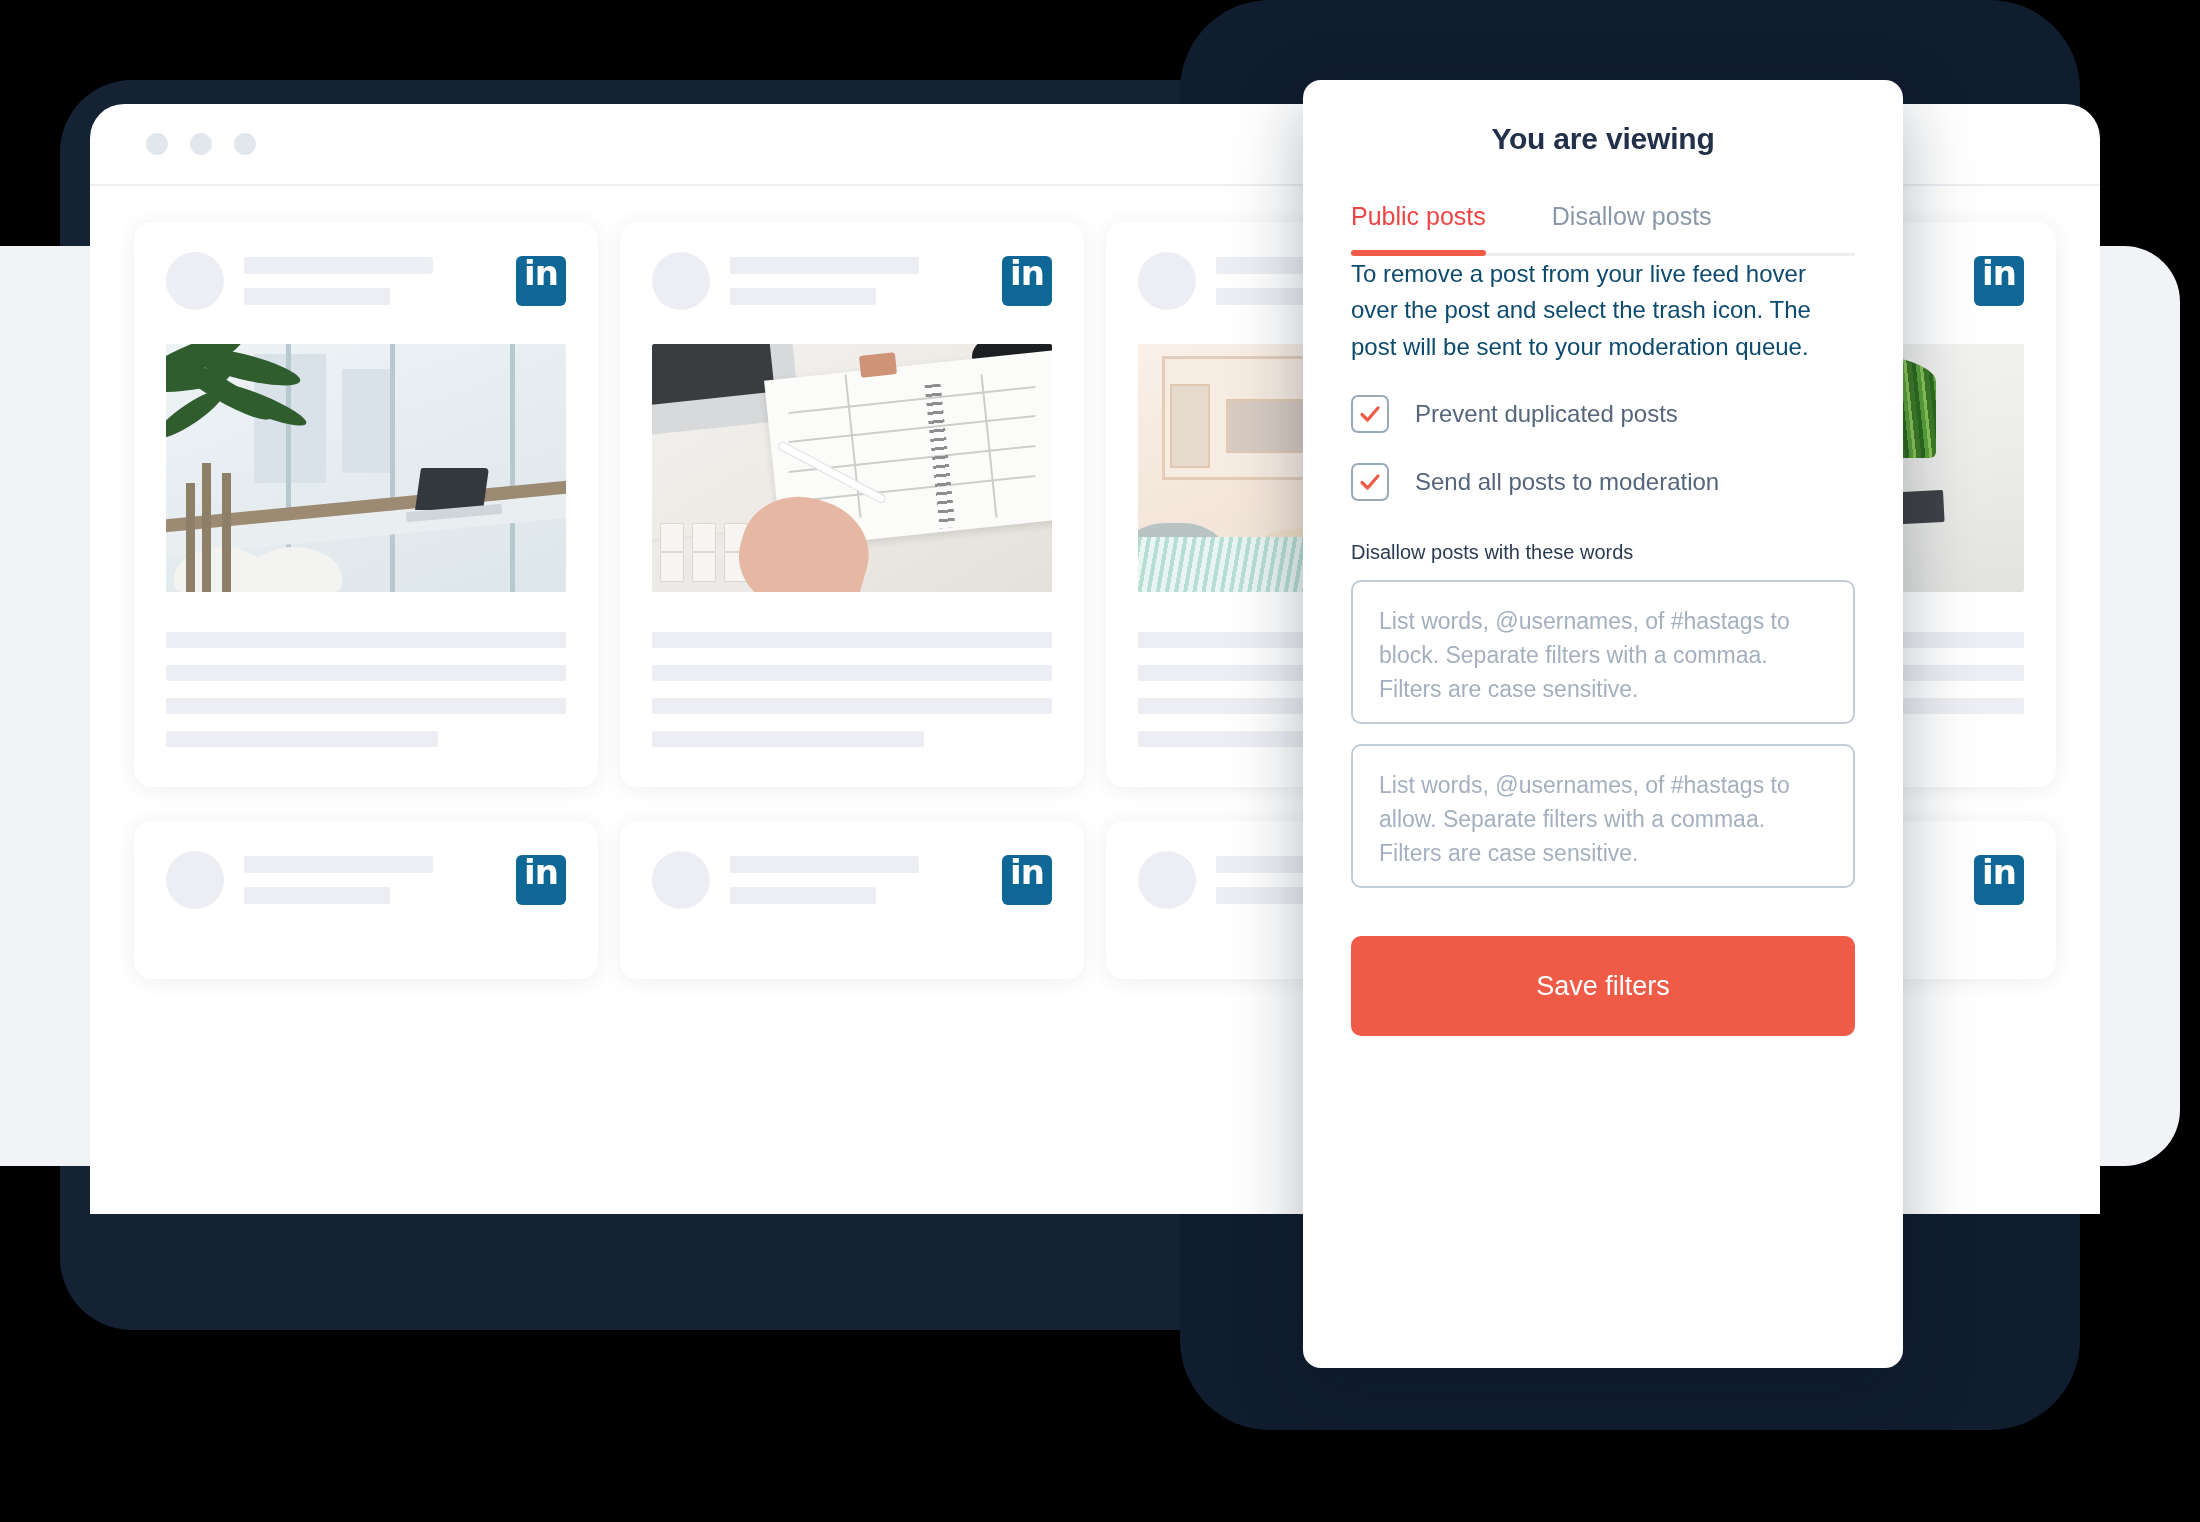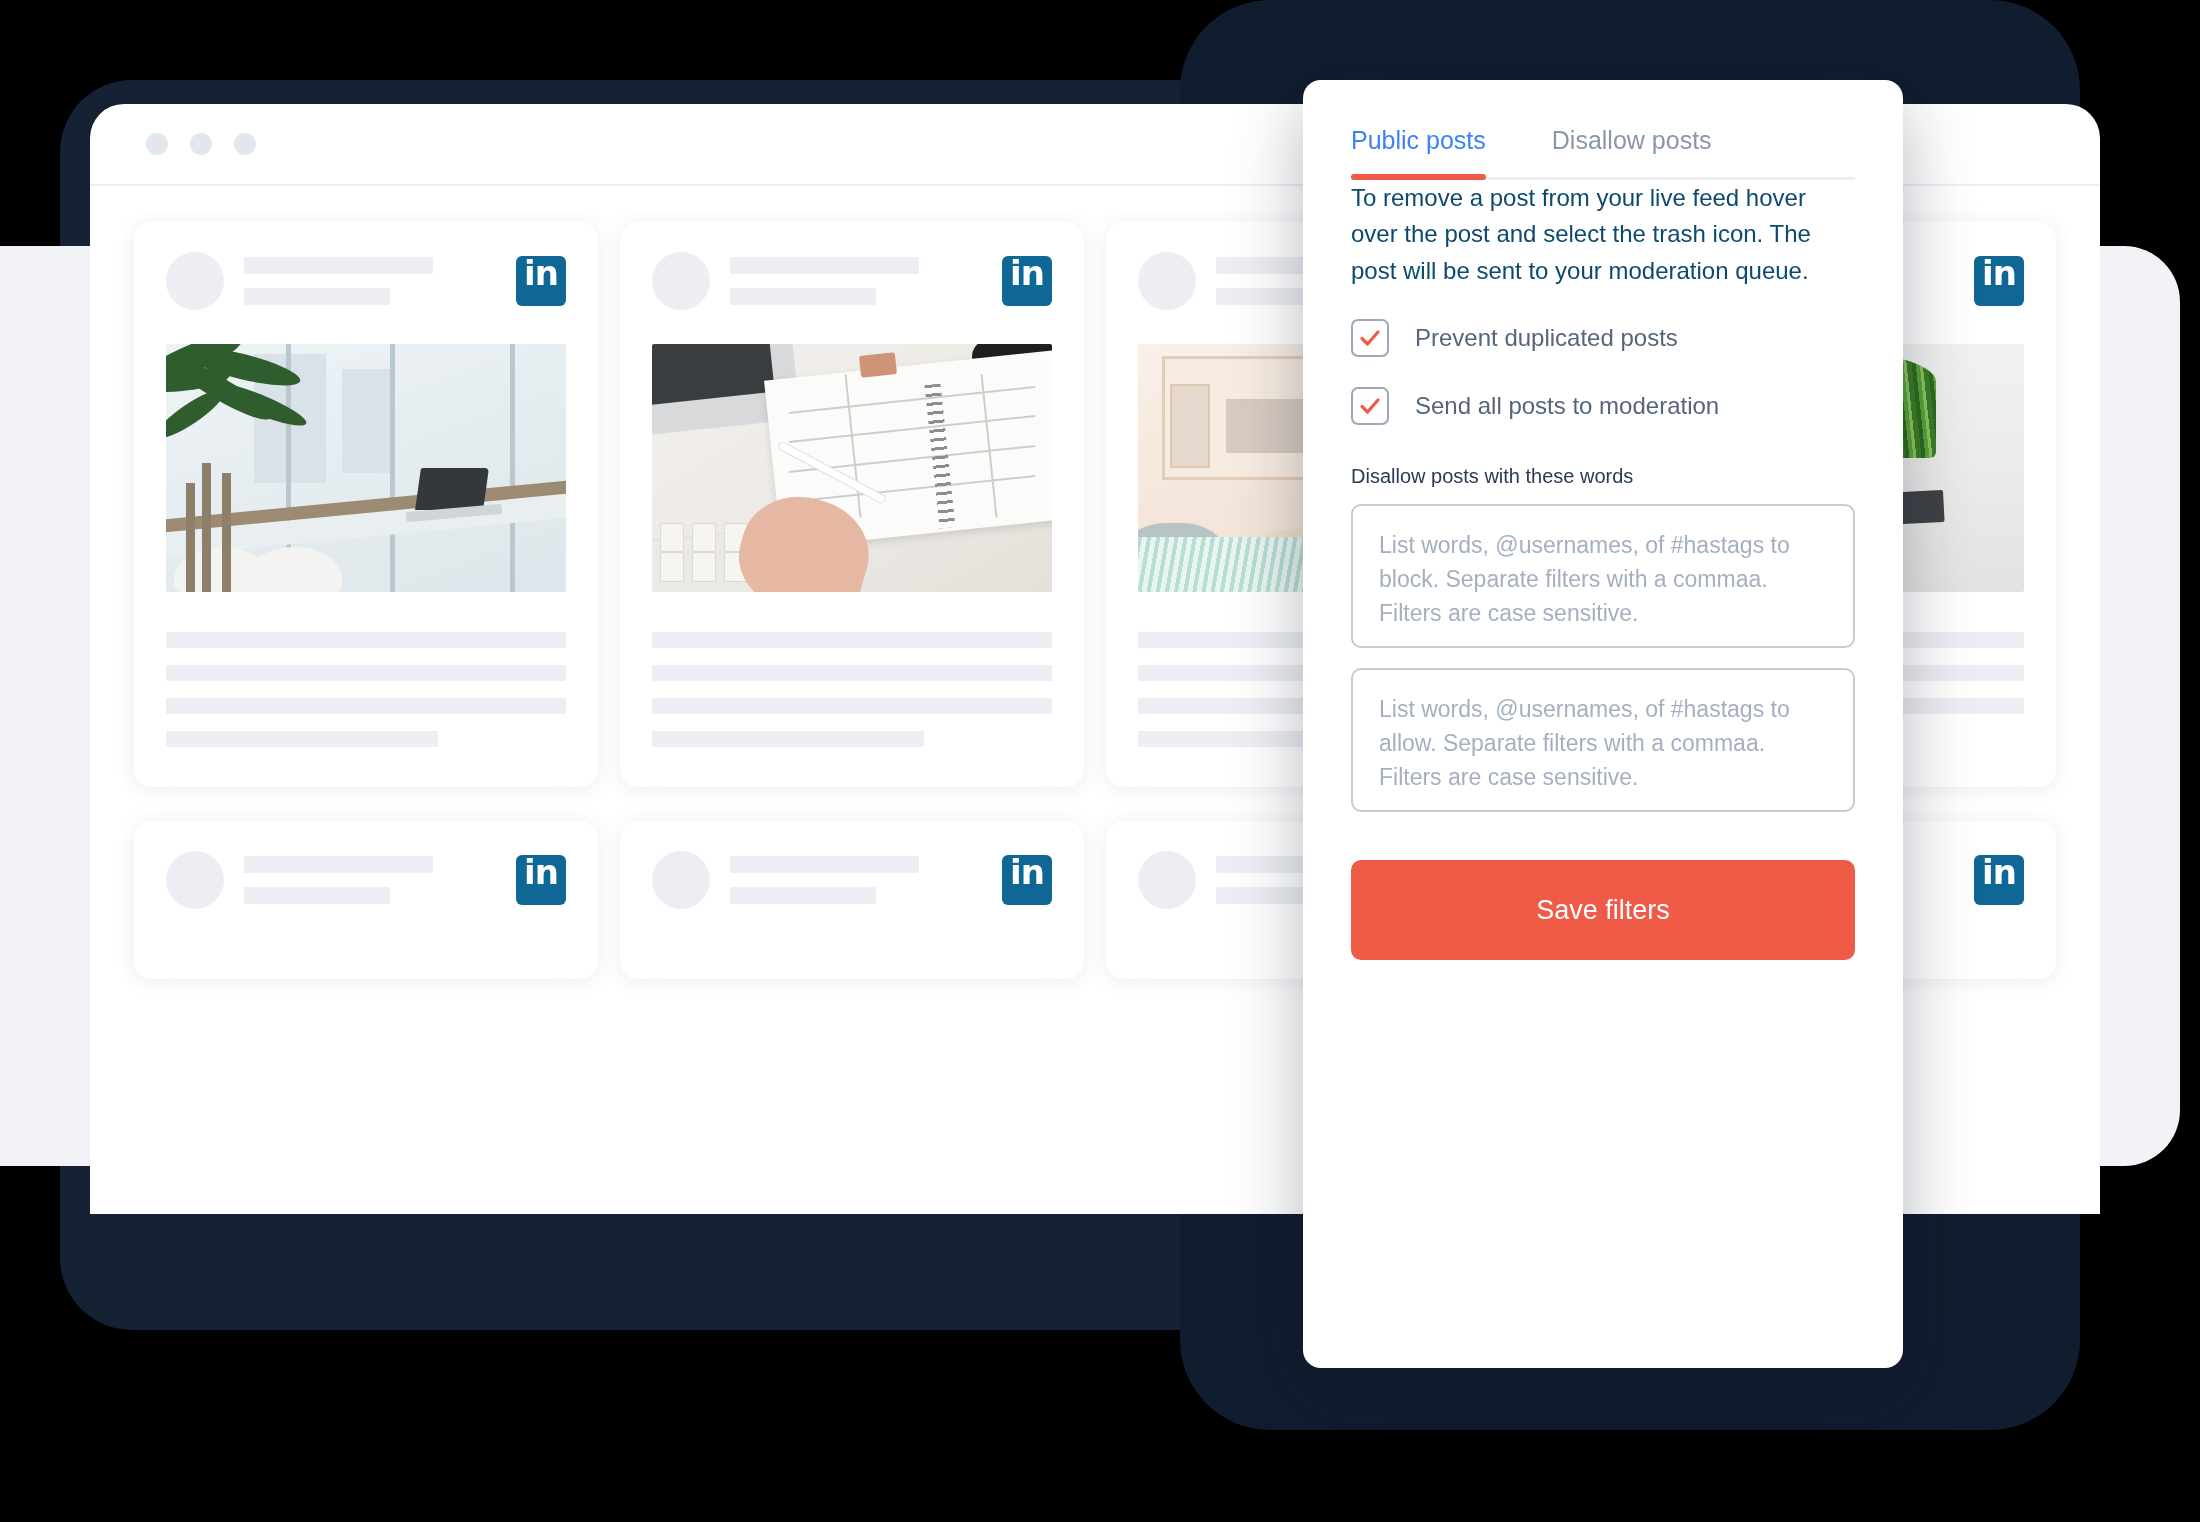--- a/index.html
+++ b/index.html
@@ -203,21 +203,21 @@
     position: relative;
   }
   .tab {
     font-size: 25px;
     color: #8a97a8;
     padding-bottom: 22px;
     background: none; border: none;
     font-family: "Liberation Sans", sans-serif;
     cursor: pointer;
   }
-  .tab.active { color: #3b82f6; position: relative; }
+  .tab.active { color: #ef4444; position: relative; }
   .tab.active::after {
     content: "";
     position: absolute;
     left: 0; right: 0; bottom: -3px;
     height: 6px;
     background: #ef5b47;
     border-radius: 3px;
   }
 
   .panel-desc {
@@ -482,20 +482,21 @@
           </div>
           <div class="li-badge">in</div>
         </div>
       </div>
 
     </div>
   </div>
 
   <div class="panel">
 
+    <div class="panel-title">You are viewing</div>
 
     <div class="tabs">
       <button class="tab active">Public posts</button>
       <button class="tab">Disallow posts</button>
     </div>
 
     <p class="panel-desc">To remove a post from your live feed hover over the post and select the trash icon. The post will be sent to your moderation queue.</p>
 
     <div class="check-row">
       <span class="checkbox">

